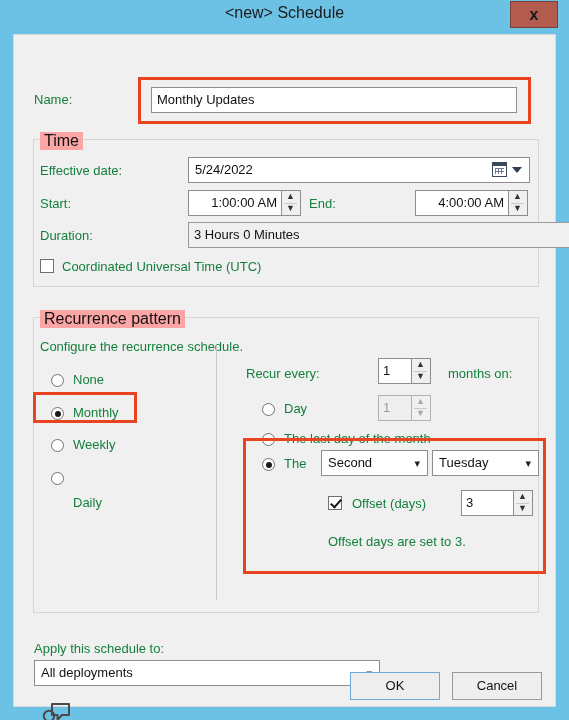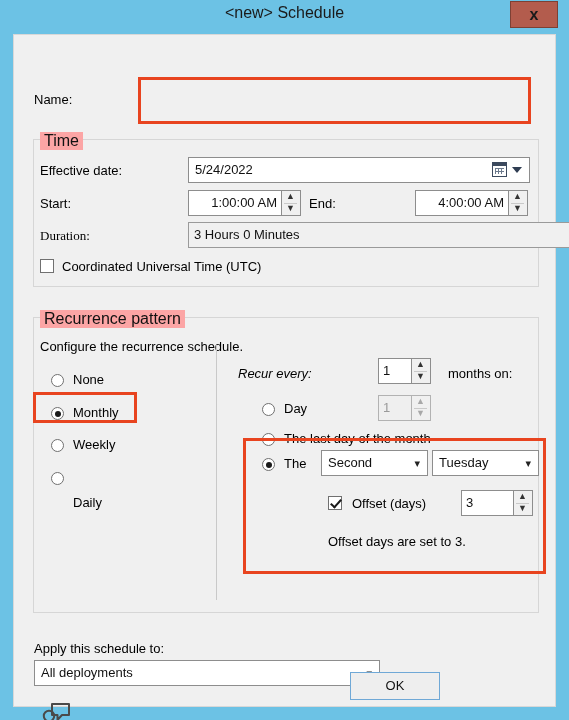--- a/index.html
+++ b/index.html
@@ -54,21 +54,21 @@
     left: 13px; top: 34px;
     width: 543px; height: 673px;
     background: #f0f0f0;
     border: 1px solid #d8d8d8;
     box-sizing: border-box;
   }
 
   .lbl {
     position: absolute;
     font-size: 13px;
-    color: #000000;
+    color: #15803d;
     white-space: nowrap;
   }
 
   
   .tbox {
     position: absolute;
     background: #ffffff;
     border: 1px solid #8d8d8d;
     box-sizing: border-box;
     font-family: "Liberation Sans", sans-serif;
@@ -282,20 +282,21 @@
 <body>
 
 <div id="titlebar">
   <div id="title-text">&lt;new&gt; Schedule</div>
   <div id="close-button">x</div>
 </div>
 
 <div id="dialog-body">
 
   <div class="lbl" style="left:20px; top:57px;">Name:</div>
+  <div class="tbox" style="left:137px; top:52px; width:366px;">Monthly Updates</div>
   <div class="redbox" style="left:124px; top:42px; width:393px; height:47px;"></div>
 
   <div class="groupbox" style="left:19px; top:104px; width:506px; height:148px;"></div>
   <div class="group-title" style="left:26px; top:97px;">Time</div>
 
   <div class="lbl" style="left:26px; top:128px;">Effective date:</div>
   <div id="eff-date-box" style="left:174px; top:122px; width:342px;padding-left:20px;">
     <span id="eff-date-val">5/24/2022</span>
     <span id="cal-icon"></span>
     <span id="cal-arrow"></span>
@@ -314,21 +315,21 @@
   <div class="lbl" style="left:295px; top:161px;">End:</div>
   <div class="spin-wrap" style="left:401px; top:155px;">
     <div class="spin-field right" style="width:94px; text-align:right;">4:00:00 AM</div>
     <div class="spin-btns" style="left:94px;">
       <div class="up">▲</div>
       <div class="mid"></div>
       <div class="dn">▼</div>
     </div>
   </div>
 
-  <div class="lbl" style="left:26px; top:193px;font-family:Liberation Serif, serif;">Duration:</div>
+  <div class="lbl" style="left:26px; top:193px;">Duration:</div>
   <div class="tbox readonly" style="left:174px; top:187px; width:404px;">3 Hours 0 Minutes</div>
 
   <div class="checkbox" style="left:26px; top:224px;"></div>
   <div class="lbl" style="left:48px; top:224px;">Coordinated Universal Time (UTC)</div>
 
   <div class="groupbox" style="left:19px; top:282px; width:506px; height:296px;"></div>
   <div class="group-title" style="left:26px; top:275px;">Recurrence pattern</div>
   <div class="lbl" style="left:26px; top:304px;">Configure the recurrence schedule.</div>
 
   <div id="rec-divider" style="left:202px; top:310px; height:255px;"></div>
@@ -339,21 +340,21 @@
   <div class="radio checked" style="left:37px; top:372px;"></div>
   <div class="lbl" style="left:59px; top:370px;">Monthly</div>
   <div class="redbox" style="left:19px; top:357px; width:104px; height:31px;"></div>
 
   <div class="radio" style="left:37px; top:404px;"></div>
   <div class="lbl" style="left:59px; top:402px;">Weekly</div>
 
   <div class="radio" style="left:37px; top:437px;"></div>
   <div class="lbl" style="left:59px; top:435px;margin-top:25px;">Daily</div>
 
-  <div class="lbl" style="left:224px; top:331px;font-style:italic;">Recur every:</div>
+  <div class="lbl" style="left:232px; top:331px;">Recur every:</div>
   <div class="spin-wrap" style="left:364px; top:323px;">
     <div class="spin-field" style="width:34px;">1</div>
     <div class="spin-btns" style="left:34px;">
       <div class="up">▲</div>
       <div class="mid"></div>
       <div class="dn">▼</div>
     </div>
   </div>
   <div class="lbl" style="left:434px; top:331px;">months on:</div>
 
@@ -404,14 +405,15 @@
     <span class="chev">▾</span>
   </div>
 
   <svg id="user-icon" viewBox="0 0 34 34">
     <circle cx="11" cy="15" r="5.2" fill="none" stroke="#4a4a4a" stroke-width="2"></circle>
     <path d="M2.5 31 A 9 9 0 0 1 19.5 31" fill="none" stroke="#4a4a4a" stroke-width="2"></path>
     <path d="M14 3 h17 v11 h-7 l-4.5 5 v-5 h-5.5 z" fill="none" stroke="#4a4a4a" stroke-width="2" stroke-linejoin="round"></path>
   </svg>
 
   <div class="btn default" style="left:336px; top:637px; width:90px;">OK</div>
+  <div class="btn" style="left:438px; top:637px; width:90px;">Cancel</div>
 
 </div>
 
 </body></html>

